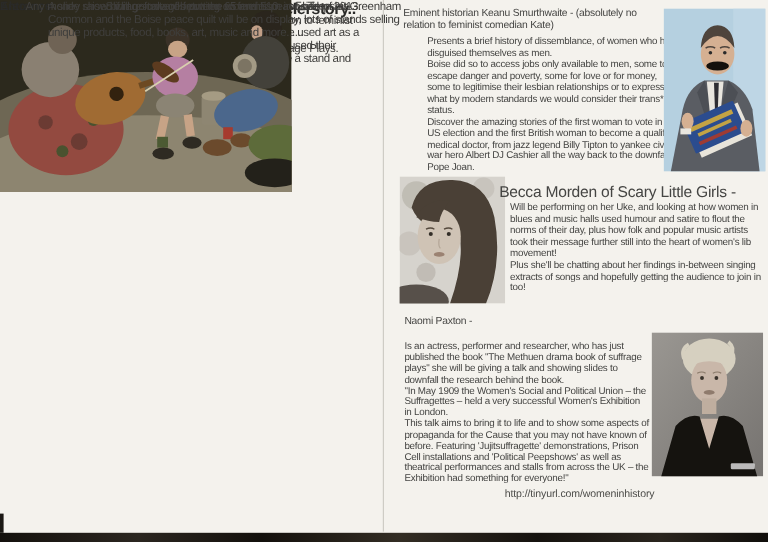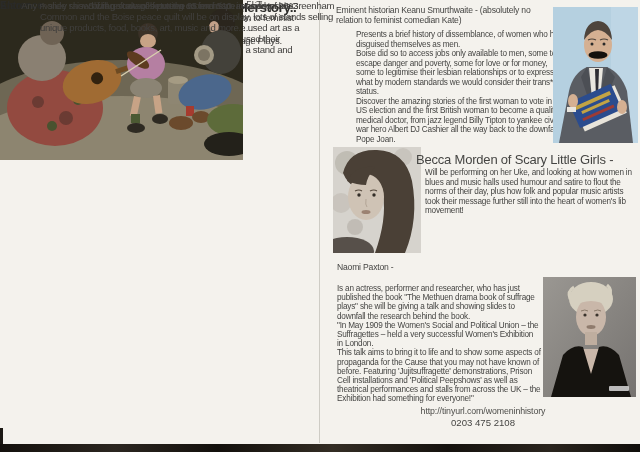--- a/index.html
+++ b/index.html
@@ -193,20 +193,21 @@
       <path d="M37,44 q4,-2 7,0" stroke="#55493d" stroke-width="1.1" fill="none"></path>
       <path d="M33,52 q-1,6 1,8" stroke="#b3a596" stroke-width="1" fill="none"></path>
       <ellipse cx="33" cy="65" rx="4.5" ry="2" fill="#9b8272"></ellipse>
       <ellipse cx="14" cy="104" rx="27" ry="14" fill="#57504a"></ellipse>
     </svg>
   </div>
 
   <div class="abs bh">Becca Morden of Scary Little Girls -</div>
   <div class="abs bp">
     <p>Will be performing on her Uke, and looking at how women in blues and music halls used humour and satire to flout the norms of their day, plus how folk and popular music artists took their message further still into the heart of women's lib movement!</p>
+    <p>Plus she'll be chatting about her findings in-between singing extracts of songs and hopefully getting the audience to join in too!</p>
   </div>
 
   <div class="abs nh">Naomi Paxton -</div>
   <div class="abs np">
     <p>Is an actress, performer and researcher, who has just published the book "The Methuen drama book of suffrage plays"  she will be giving a talk and showing slides to downfall the research behind the book.</p>
     <p>"In May 1909 the Women's Social and Political Union – the Suffragettes – held a very successful Women's Exhibition in London.</p>
     <p>This talk aims to bring it to life and to show some aspects of propaganda for the Cause that you may not have known of before. Featuring 'Jujitsuffragette' demonstrations, Prison Cell installations and 'Political Peepshows' as well as theatrical performances and stalls from across the UK – the Exhibition had something for everyone!"</p>
   </div>
 
   <div class="abs naomi-box">
@@ -228,17 +229,16 @@
       <path d="M51,34 q4,-2 7,0" stroke="#8a7a6a" stroke-width="1" fill="none"></path>
       <ellipse cx="48" cy="50" rx="4.5" ry="1.9" fill="#8f7b6d"></ellipse>
       <rect x="42" y="55" width="12" height="13" fill="#bfae9f"></rect>
       <polygon points="32,72 64,72 48,98" fill="#c9b7a9"></polygon>
       <path d="M8,120 L20,78 Q30,67 40,70 L48,97 L56,70 Q66,67 76,78 L88,120 Z" fill="#15130f"></path>
       <rect x="66" y="109" width="20" height="5" rx="1" fill="#d8d8d8" opacity="0.85"></rect>
     </svg>
   </div>
 
   <div class="abs url">http://tinyurl.com/womeninhistory</div>
-  <div class="abs phone">0203 475 2108</div>
 
   <div class="abs corner-tick"></div>
   <div class="abs bottom-bar"></div>
 </div>
 
 </body></html>

